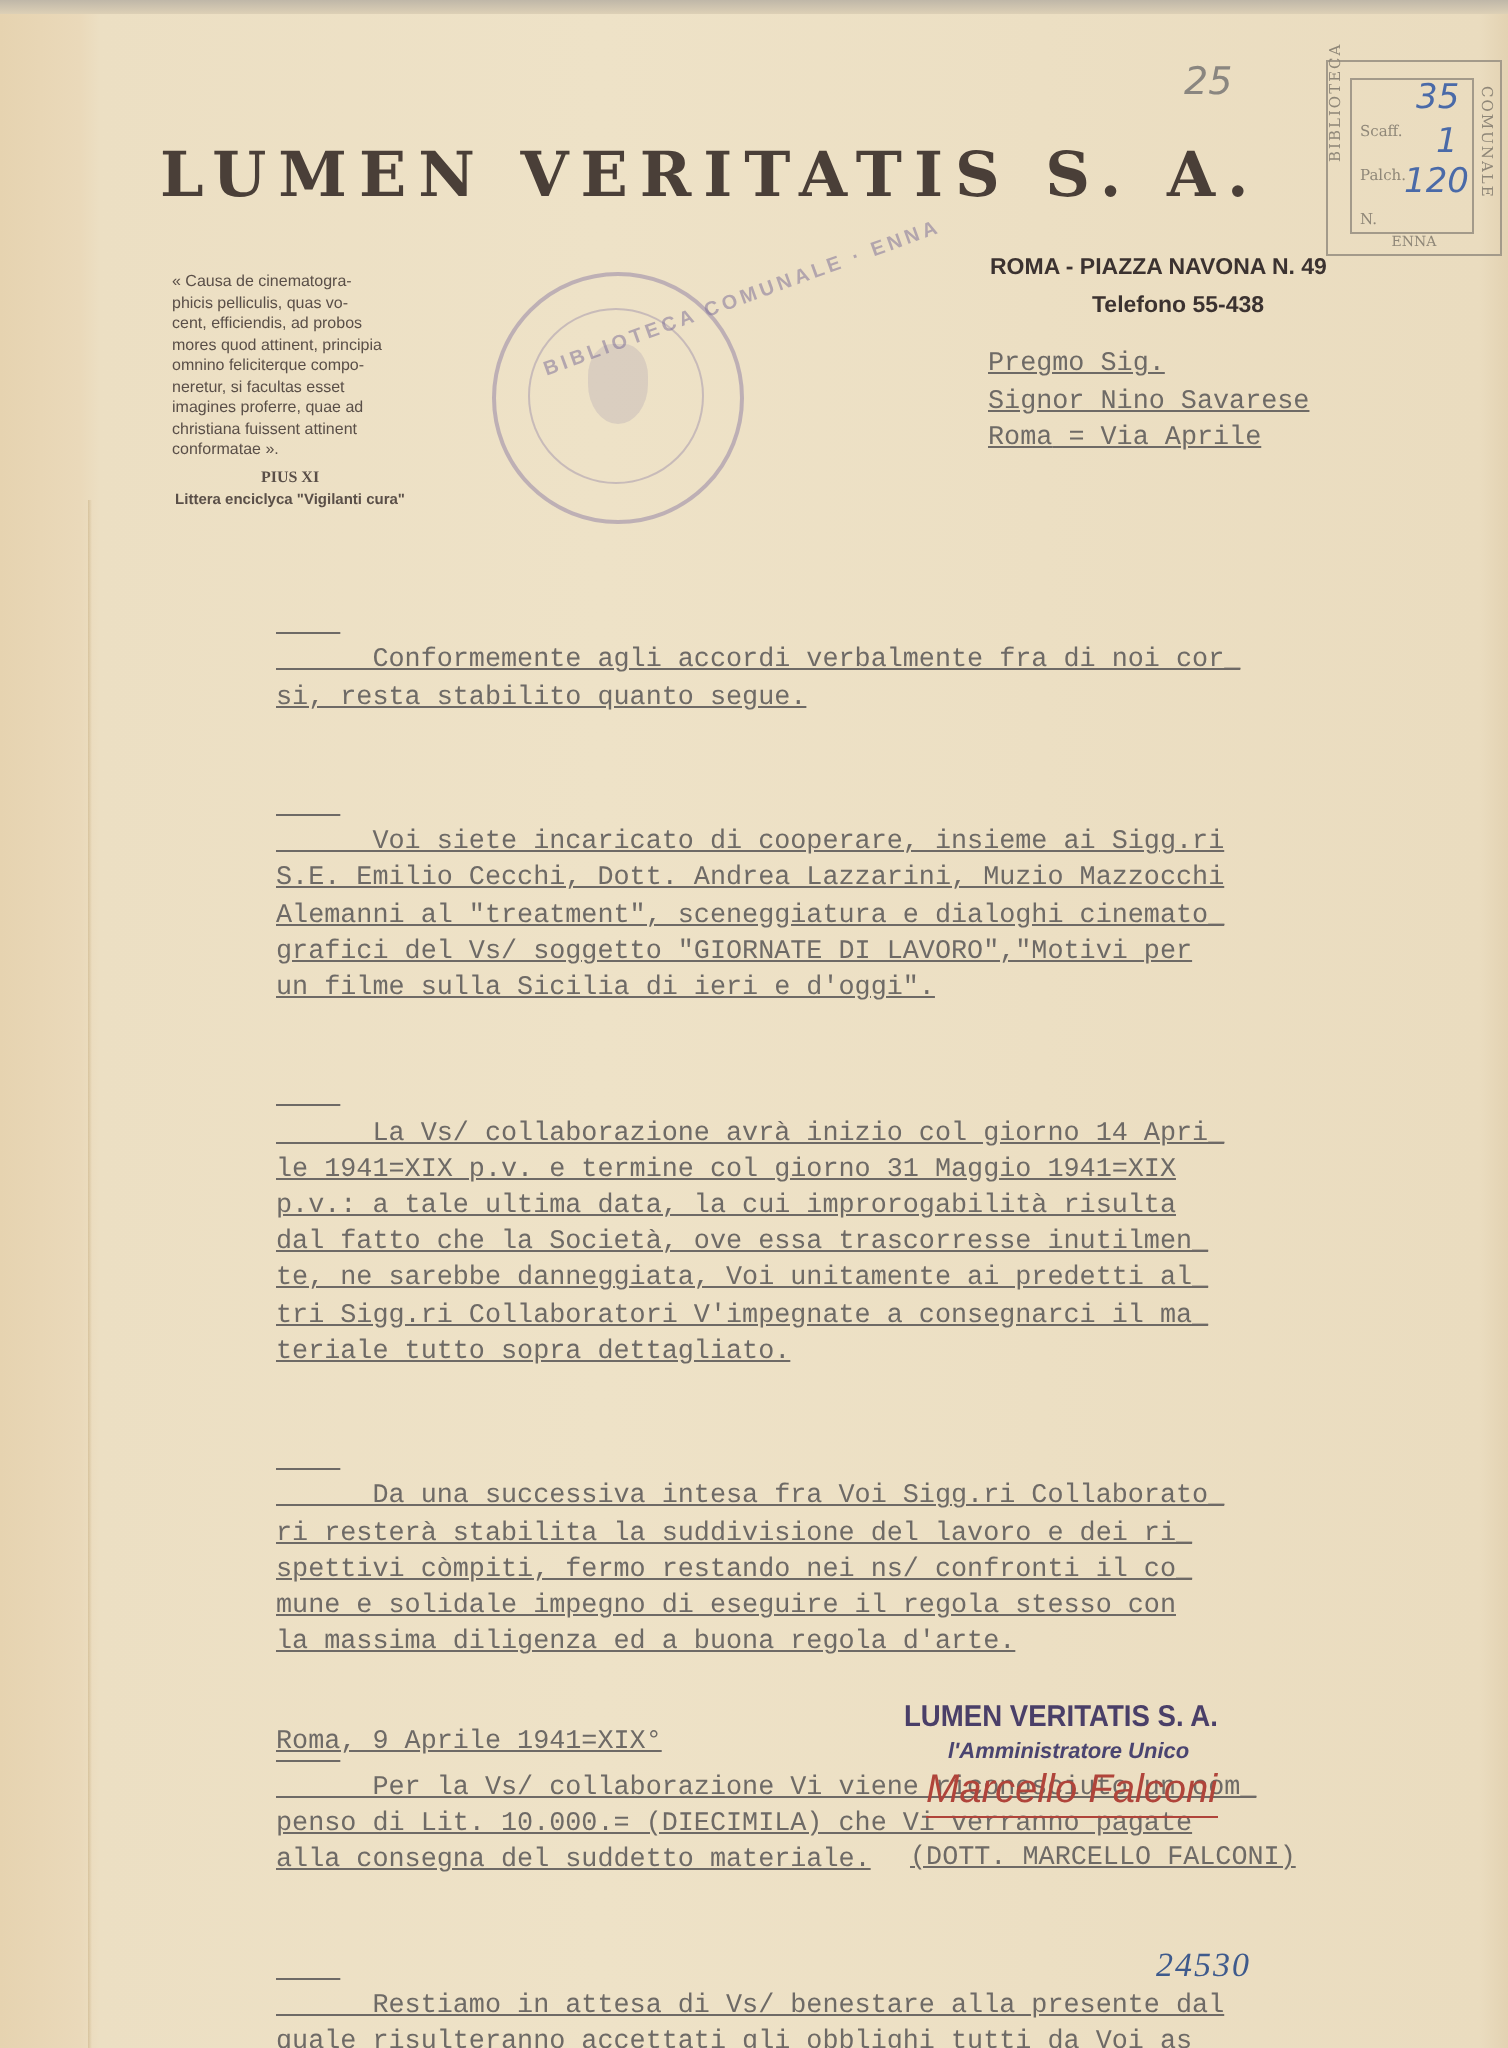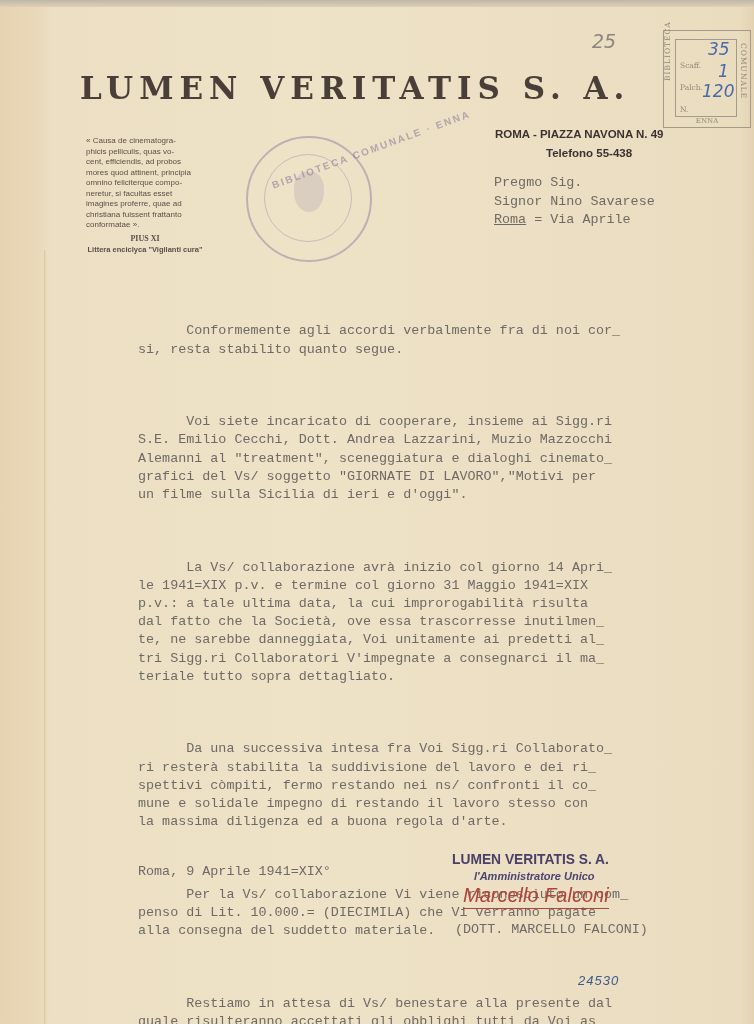--- a/index.html
+++ b/index.html
@@ -20,32 +20,32 @@
     color:#4a3f38; font-weight:bold; white-space:nowrap;
   }
   .quote {
     position:absolute; left:38px; top:136px; width:118px;
     font-size:8px; line-height:10.5px; color:#5a4f48; text-align:justify;margin-left:48px;
   }
   .quote .auth { text-align:center; font-weight:bold; margin-top:3px; font-size:8px;font-family:Liberation Serif, serif; }
   .quote .src { text-align:center; font-weight:bold; font-size:7.5px; margin-top:1px; white-space:nowrap; }
   .addr { position:absolute; left:495px; top:128px; font-size:11.5px; font-weight:bold; color:#3b3230; white-space:nowrap; }
   .tel  { position:absolute; left:546px; top:147px; font-size:11.5px; font-weight:bold; color:#3b3230; }
-  .typed { font-family:"Liberation Mono", monospace; color:#6e6a66; font-size:13.4px; }
+  .typed { font-family:"Liberation Mono", monospace; color:#6e6a66; font-size:13.4px;text-decoration:underline; }
   .recipient { position:absolute; left:494px; top:174px; line-height:18.5px; white-space:pre; }
   .recipient .u { text-decoration:underline; }
   .body { position:absolute; left:138px; top:286px; width:580px; line-height:18.2px; white-space:pre; }
   .para { margin:0 0 18px 0; }
   .date { position:absolute; left:138px; top:864px; white-space:pre; }
   .sigco { position:absolute; left:452px; top:850px; font-size:15px; font-weight:bold; color:#4a3f68; letter-spacing:0px; transform:scaleX(0.92); transform-origin:left; white-space:nowrap;}
   .sigrole { position:absolute; left:474px; top:870px; font-size:11px; font-weight:bold; font-style:italic; color:#4a4470; white-space:nowrap;}
   .signature { position:absolute; left:463px; top:884px; font-family:Liberation Sans, sans-serif; font-style:italic; font-size:20px; color:#b0443a; white-space:nowrap; border-bottom:1px solid #b0443a; padding-bottom:1px; }
   .signame { position:absolute; left:455px; top:922px; white-space:pre; }
   .pencil25 { position:absolute; left:592px; top:30px; font-family:"DejaVu Sans", sans-serif; font-size:19px; color:#8a8680; font-style:italic; }
-  .archnum { position:absolute; left:578px; top:973px; font-family:Liberation Sans, sans-serif; font-size:13px; color:#3e5a8c; font-style:italic; letter-spacing:1px; }
+  .archnum { position:absolute; left:578px; top:973px; font-family:Liberation Serif, serif; font-size:17px; color:#3e5a8c; font-style:italic; letter-spacing:1px; }
   .libstamp { position:absolute; left:663px; top:30px; width:86px; height:96px; border:1px solid #a39a8a; }
   .libstamp .inner { position:absolute; left:11px; top:8px; width:60px; height:76px; border:1px solid #a39a8a; }
   .libstamp .vleft { position:absolute; left:-1px; top:50px; transform:rotate(-90deg); transform-origin:left top; font-family:"DejaVu Serif", serif; font-size:7.5px; color:#8f8778; letter-spacing:1px; white-space:nowrap; }
   .libstamp .vright { position:absolute; left:84px; top:12px; transform:rotate(90deg); transform-origin:left top; font-family:"DejaVu Serif", serif; font-size:7.5px; color:#8f8778; letter-spacing:1px; white-space:nowrap; }
   .libstamp .lbl { position:absolute; font-family:"DejaVu Serif", serif; font-size:7.5px; color:#8f8778; }
   .libstamp .val { position:absolute; font-family:"DejaVu Sans", sans-serif; font-style:italic; font-size:17px; color:#4a6aa8; }
   .libstamp .enna { position:absolute; left:0; width:86px; top:86px; text-align:center; font-family:"DejaVu Serif", serif; font-size:7px; color:#8f8778; }
   .roundstamp { position:absolute; left:246px; top:136px; width:122px; height:122px; border-radius:50%; border:2px solid rgba(130,115,160,.45); }
   .roundstamp .in { position:absolute; left:16px; top:16px; width:86px; height:86px; border-radius:50%; border:1.5px solid rgba(130,115,160,.35); }
   .roundstamp .txt { position:absolute; left:18px; top:6px; font-size:10px; color:rgba(120,105,150,.5); font-weight:bold; letter-spacing:2px; transform:rotate(-20deg); white-space:nowrap; }
@@ -76,21 +76,21 @@
   <div class="heading">LUMEN VERITATIS S. A.</div>
 
   <div class="quote">
     <div>« Causa de cinematogra-</div>
     <div>phicis pelliculis, quas vo-</div>
     <div>cent, efficiendis, ad probos</div>
     <div>mores quod attinent, principia</div>
     <div>omnino feliciterque compo-</div>
     <div>neretur, si facultas esset</div>
     <div>imagines proferre, quae ad</div>
-    <div>christiana fuissent frattanto</div>
+    <div>christiana fuissent attinent</div>
     <div>conformatae ».</div>
     <div class="auth">PIUS XI</div>
     <div class="src">Littera enciclyca "Vigilanti cura"</div>
   </div>
 
   <div class="roundstamp">
     <div class="in"></div>
     <div class="crest"></div>
     <div class="txt">BIBLIOTECA COMUNALE · ENNA</div>
   </div>
@@ -111,21 +111,21 @@
     <div class="para">      La Vs/ collaborazione avrà inizio col giorno 14 Apri_
 le 1941=XIX p.v. e termine col giorno 31 Maggio 1941=XIX
 p.v.: a tale ultima data, la cui improrogabilità risulta
 dal fatto che la Società, ove essa trascorresse inutilmen_
 te, ne sarebbe danneggiata, Voi unitamente ai predetti al_
 tri Sigg.ri Collaboratori V'impegnate a consegnarci il ma_
 teriale tutto sopra dettagliato.</div>
     <div class="para">      Da una successiva intesa fra Voi Sigg.ri Collaborato_
 ri resterà stabilita la suddivisione del lavoro e dei ri_
 spettivi còmpiti, fermo restando nei ns/ confronti il co_
-mune e solidale impegno di restando il lavoro stesso con
+mune e solidale impegno di eseguire il regola stesso con
 la massima diligenza ed a buona regola d'arte.</div>
     <div class="para">      Per la Vs/ collaborazione Vi viene riconosciuto un com_
 penso di Lit. 10.000.= (DIECIMILA) che Vi verranno pagate
 alla consegna del suddetto materiale.</div>
     <div class="para">      Restiamo in attesa di Vs/ benestare alla presente dal
 quale risulteranno accettati gli obblighi tutti da Voi as_
 sunti sia agli effetti artistici che a quelli cronologici
 e, frattanto, ben distintamente Vi salutiamo.</div>
   </div>
 

